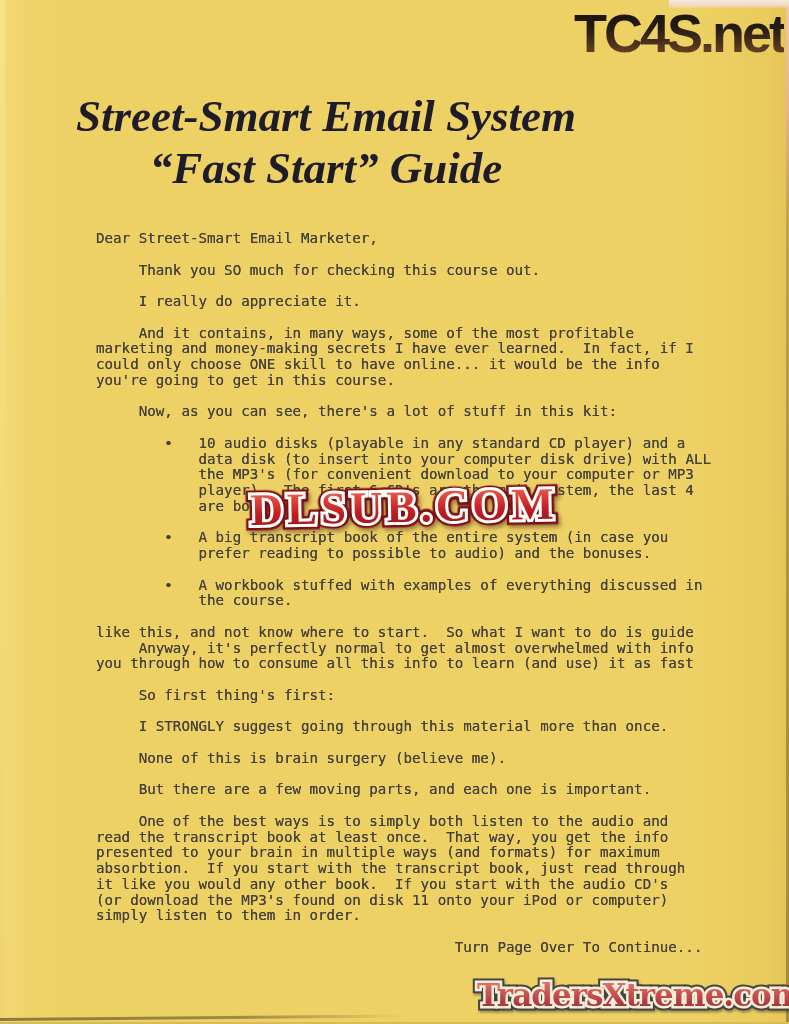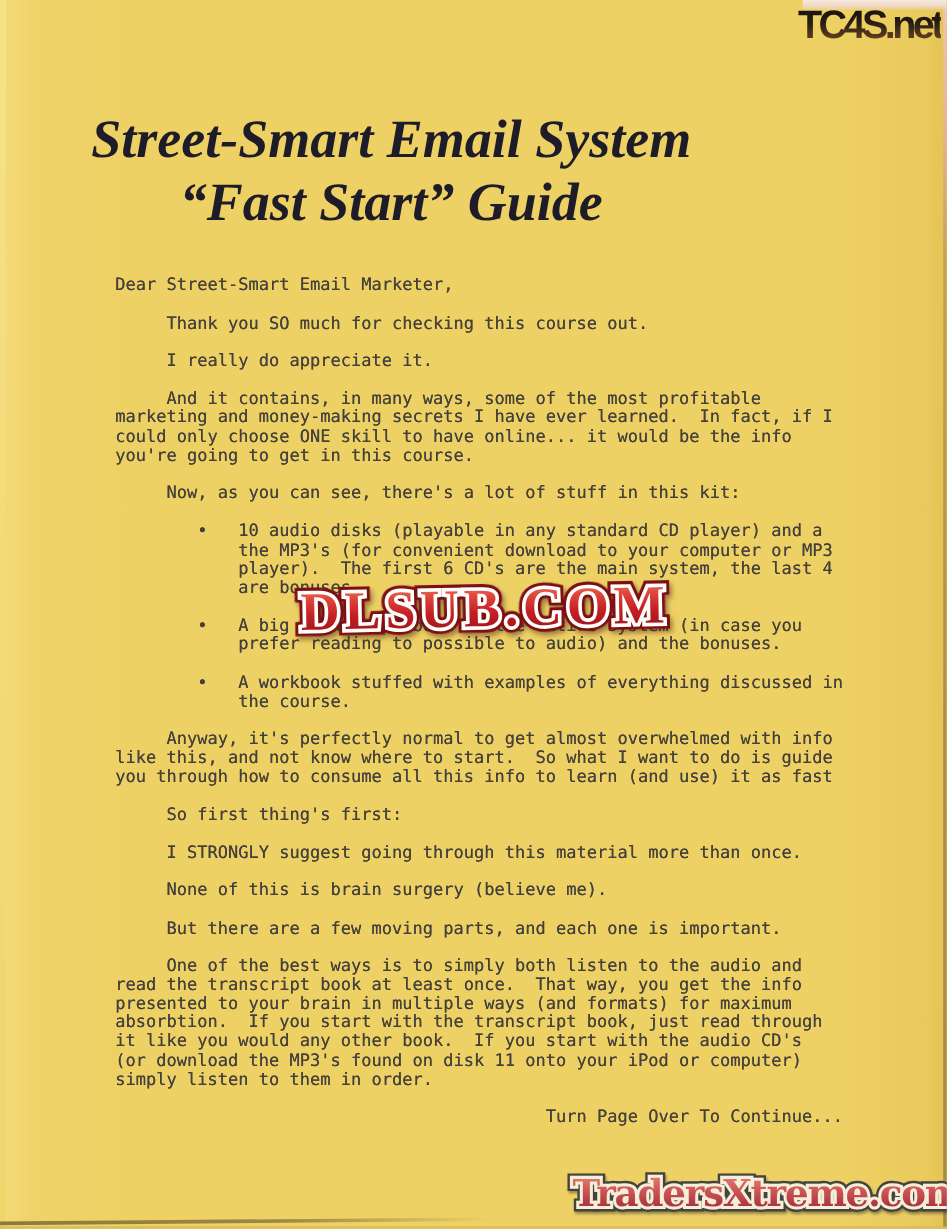--- a/index.html
+++ b/index.html
@@ -40,21 +40,21 @@
     transform: rotate(-0.5deg); transform-origin: left center;
   }
 
   
   .wm { position: absolute; white-space: nowrap; }
   .wm span { position: absolute; left: 0; top: 0; }
 
   .wm-tc4s {
     right: 5px; top: 2px;
     font-family: "Liberation Sans", sans-serif;
-    font-weight: 800; font-size: 33px; letter-spacing: -3px;
+    font-weight: 800; font-size: 54px; letter-spacing: -3px;
     background: linear-gradient(180deg, #16120d 0%, #241b13 42%, #5d3d1f 78%, #7d5530 100%);
     -webkit-background-clip: text; background-clip: text; color: transparent;
   }
 
   .wm-dlsub {
     left: 250px; top: 484px;
     font-family: "Liberation Serif", serif;
     font-weight: 700; font-size: 45px; letter-spacing: 4px;
     transform: rotate(-1.2deg);
   }
@@ -125,32 +125,33 @@
     <div class="line"><span>     I really do appreciate it.</span></div>
     <div class="line"></div>
     <div class="line"><span>     And it contains, in many ways, some of the most </span><span class="u">profitable</span></div>
     <div class="line"><span>marketing and money-making secrets I have ever learned.  In fact, if I</span></div>
     <div class="line"><span>could only choose ONE skill to have online... it would be the info</span></div>
     <div class="line"><span>you're going to get in this course.</span></div>
     <div class="line"></div>
     <div class="line"><span>     Now, as you can see, there's a lot of stuff in this kit:</span></div>
     <div class="line"></div>
     <div class="line"><span>        •   10 audio disks (playable in any standard CD player) and a</span></div>
+    <div class="line"><span>            </span><span class="u">data</span><span> disk (to insert into your computer disk drive) with ALL</span></div>
     <div class="line"><span>            the MP3's (for convenient download to your computer or MP3</span></div>
     <div class="line"><span>            player).  The first 6 CD's are the main system, the last 4</span></div>
     <div class="line"><span>            are bonuses.</span></div>
     <div class="line"></div>
     <div class="line"><span>        •   A big transcript book of the entire system (in case you</span></div>
     <div class="line"><span>            prefer reading to possible to audio) and the bonuses.</span></div>
     <div class="line"></div>
     <div class="line"><span>        •   A workbook stuffed with examples of everything discussed in</span></div>
     <div class="line"><span>            the course.</span></div>
     <div class="line"></div>
+    <div class="line"><span>like this, and not know where to start.  So what I want to do is guide</span></div>
     <div class="line"><span>     Anyway, it's perfectly normal to get almost overwhelmed with info</span></div>
-    <div class="line"><span>like this, and not know where to start.  So what I want to do is guide</span></div>
     <div class="line"><span>you through how to consume all this info to learn (and use) it as fast</span></div>
     <div class="line"></div>
     <div class="line"><span>     So first thing's first:</span></div>
     <div class="line"></div>
     <div class="line"><span>     I STRONGLY suggest going through this material more than once.</span></div>
     <div class="line"></div>
     <div class="line"><span>     None of this is brain surgery (believe me).</span></div>
     <div class="line"></div>
     <div class="line"><span>     But there are a few moving parts, and each one is important.</span></div>
     <div class="line"></div>

